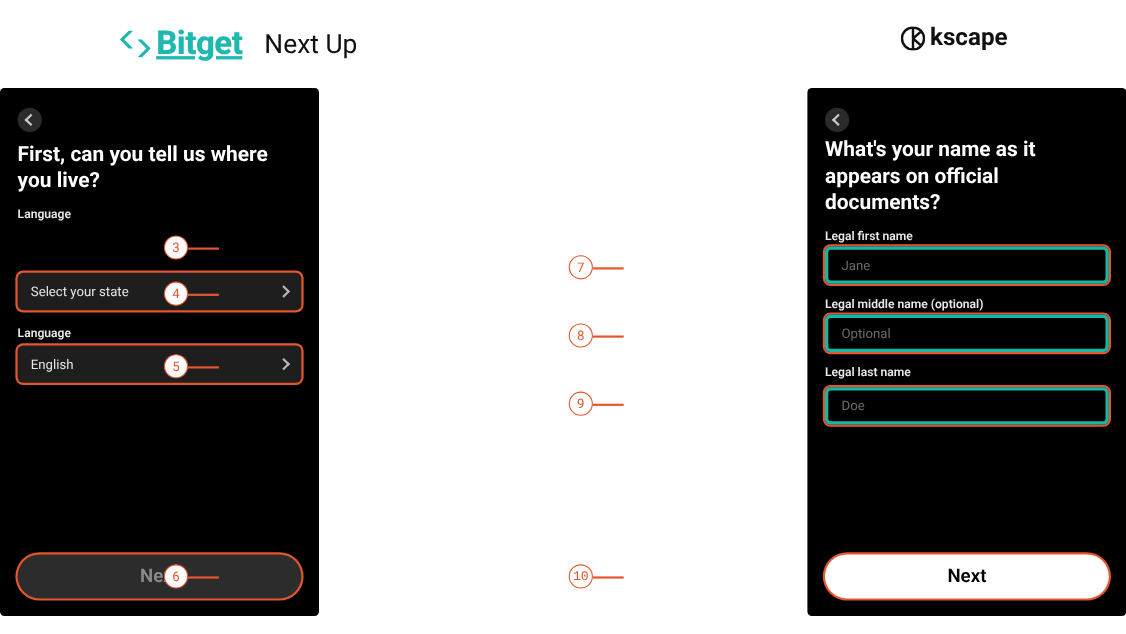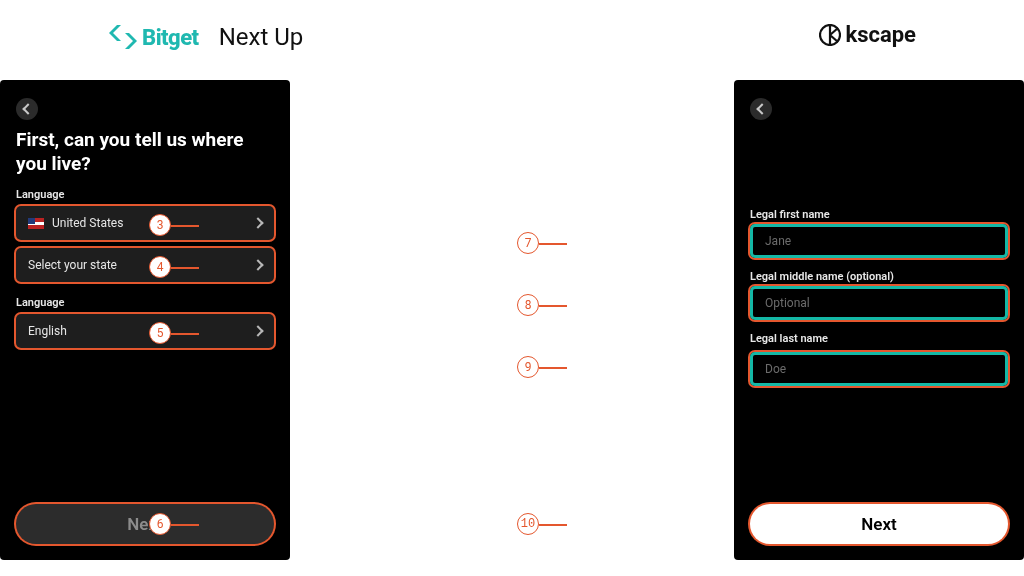--- a/index.html
+++ b/index.html
@@ -21,22 +21,23 @@
     right: 0;
     display: flex;
     align-items: center;
   }
   .bitget-logo {
     display: flex;
     align-items: center;
     margin-left: 108px;
     color: #1fb8b0;
     font-weight: 800;
-    font-size: 22px;
+    font-size: 30px;
     letter-spacing: -0.5px;
+    text-decoration: underline;
   }
   .bitget-logo svg { margin-right: 4px; }
   .header-title {
     margin-left: 20px;
     font-size: 24px;
     color: #111;
     font-weight: 400;
   }
   .kscape-logo {
     position: absolute;
@@ -210,25 +211,20 @@
 
 <div class="phones">
 
   <div class="phone">
     <div class="back-btn"></div>
 
     <div class="screen-title">First, can you tell us where you live?</div>
 
     <div class="section-label" style="top:108px;">Language</div>
 
-    <div class="field dark highlight" style="top:126px;">
-      <span class="flag"></span>
-      <span class="value">United States</span>
-      <span class="chevron"></span>
-    </div>
 
     <div class="field dark highlight" style="top:168px;">
       <span class="value">Select your state</span>
       <span class="chevron"></span>
     </div>
 
     <div class="section-label" style="top:216px;">Language</div>
 
     <div class="field dark highlight" style="top:234px;">
       <span class="value">English</span>
@@ -236,20 +232,21 @@
     </div>
 
     <div class="next-btn next-disabled highlight">
       <span>Next</span>
     </div>
   </div>
 
   <div class="phone">
     <div class="back-btn"></div>
 
+    <div class="screen-title" style="top:44px;">What's your name as it appears on official documents?</div>
 
     <div class="section-label" style="top:128px;">Legal first name</div>
     <div class="field outline highlight" style="top:144px;">
       <span class="placeholder">Jane</span>
     </div>
 
     <div class="section-label" style="top:190px;">Legal middle name (optional)</div>
     <div class="field outline highlight" style="top:206px;">
       <span class="placeholder">Optional</span>
     </div>

